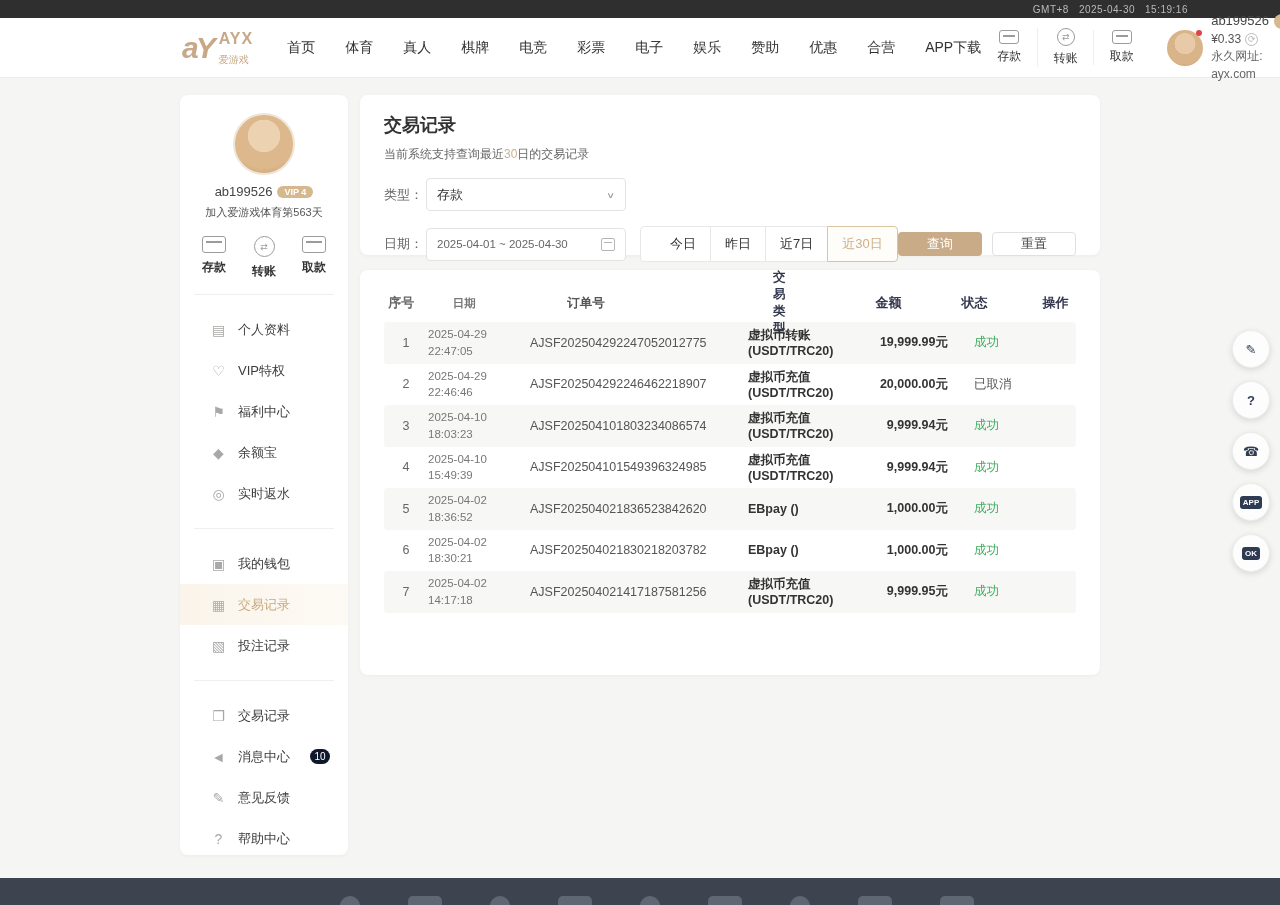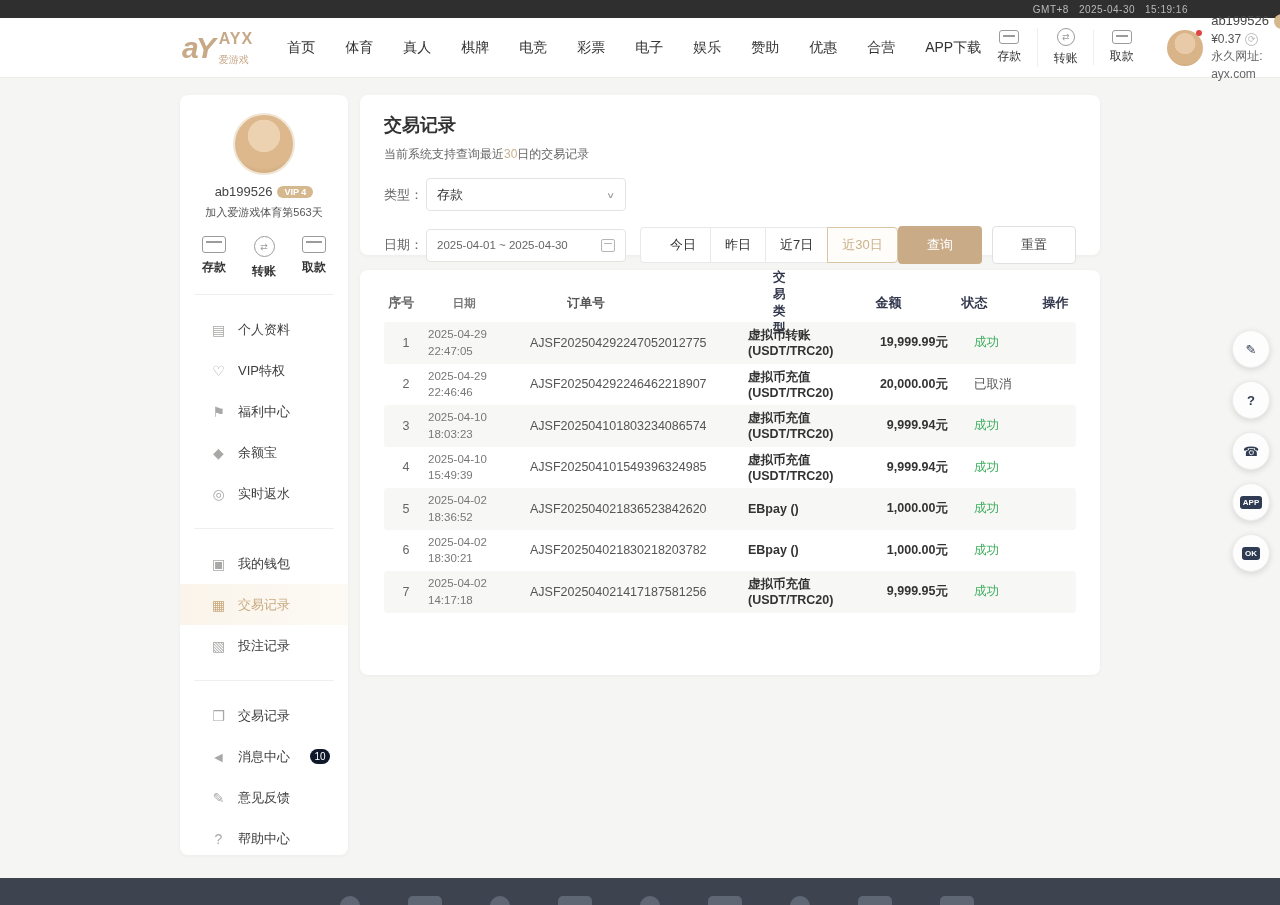--- a/index.html
+++ b/index.html
@@ -84,21 +84,21 @@
               align-items:center; padding:0 10px; font-size:11.5px; color:#666; cursor:pointer; background:#fff; gap:6px;}
   .ico-cal { margin-left:auto; width:14px; height:13px; border:1.5px solid #b5b5b3; border-radius:2px; position:relative; }
   .ico-cal::after { content:""; position:absolute; left:2px; right:2px; top:3px; height:1.5px; background:#b5b5b3; }
   .quick-dates { display:flex; margin-left:14px; }
   .qd-btn { height:36px; padding:0 14px; border:1px solid #e8e8e6; background:#fff; font-size:13px;
             color:#333; display:flex; align-items:center; cursor:pointer; margin-left:-1px; }
   .qd-btn:first-child { border-radius:4px 0 0 4px; margin-left:0;padding-left:29px; }
   .qd-btn:last-child { border-radius:0 4px 4px 0; }
   .qd-btn.active { color:#cbb089; border-color:#d9c4a4; background:#fffdf9; position:relative; z-index:1; }
   .f-actions { margin-left:auto; display:flex; gap:10px; }
-  .btn { height:38px; width:84px; border-radius:4px; font-size:13px; display:flex; align-items:center;
+  .btn { height:24px; width:84px; border-radius:4px; font-size:13px; display:flex; align-items:center;
          justify-content:center; cursor:pointer; }
   .btn-primary { background:#c9ab87; color:#fff; }
   .btn-plain { background:#fff; color:#444; border:1px solid #e0e0de; }
 
   
   .table-card { left:360px; top:270px; width:740px; height:405px; padding:14px 24px; }
   .t-row { display:flex; align-items:center; }
   .t-head { height:38px; font-size:13px; font-weight:bold; color:#33374d;gap:34px; }
   .t-body-row { height:41.5px; font-size:12.5px; color:#555; border-radius:3px; }
   .t-body-row:nth-child(even) { background:#f7f7f5; }
@@ -179,21 +179,21 @@
       <div class="hdr-user">
         <div class="avatar-sm">
             <span class="dot"></span>
           </div>
         <div class="hdr-user-info">
           <div class="uname-row">
             <span class="uname">ab199526</span>
             <span class="vip-badge">VIP 4</span>
           </div>
           <div class="balance-row">
-            <span>¥0.37</span>
+            <span>¥0.33</span>
             <span class="ico-refresh">⟳</span>
           </div>
           <div class="site-row">
             <span>永久网址: ayx.com</span>
             <span class="ico-search"></span>
           </div>
         </div>
       </div>
     </div>
   </div>

